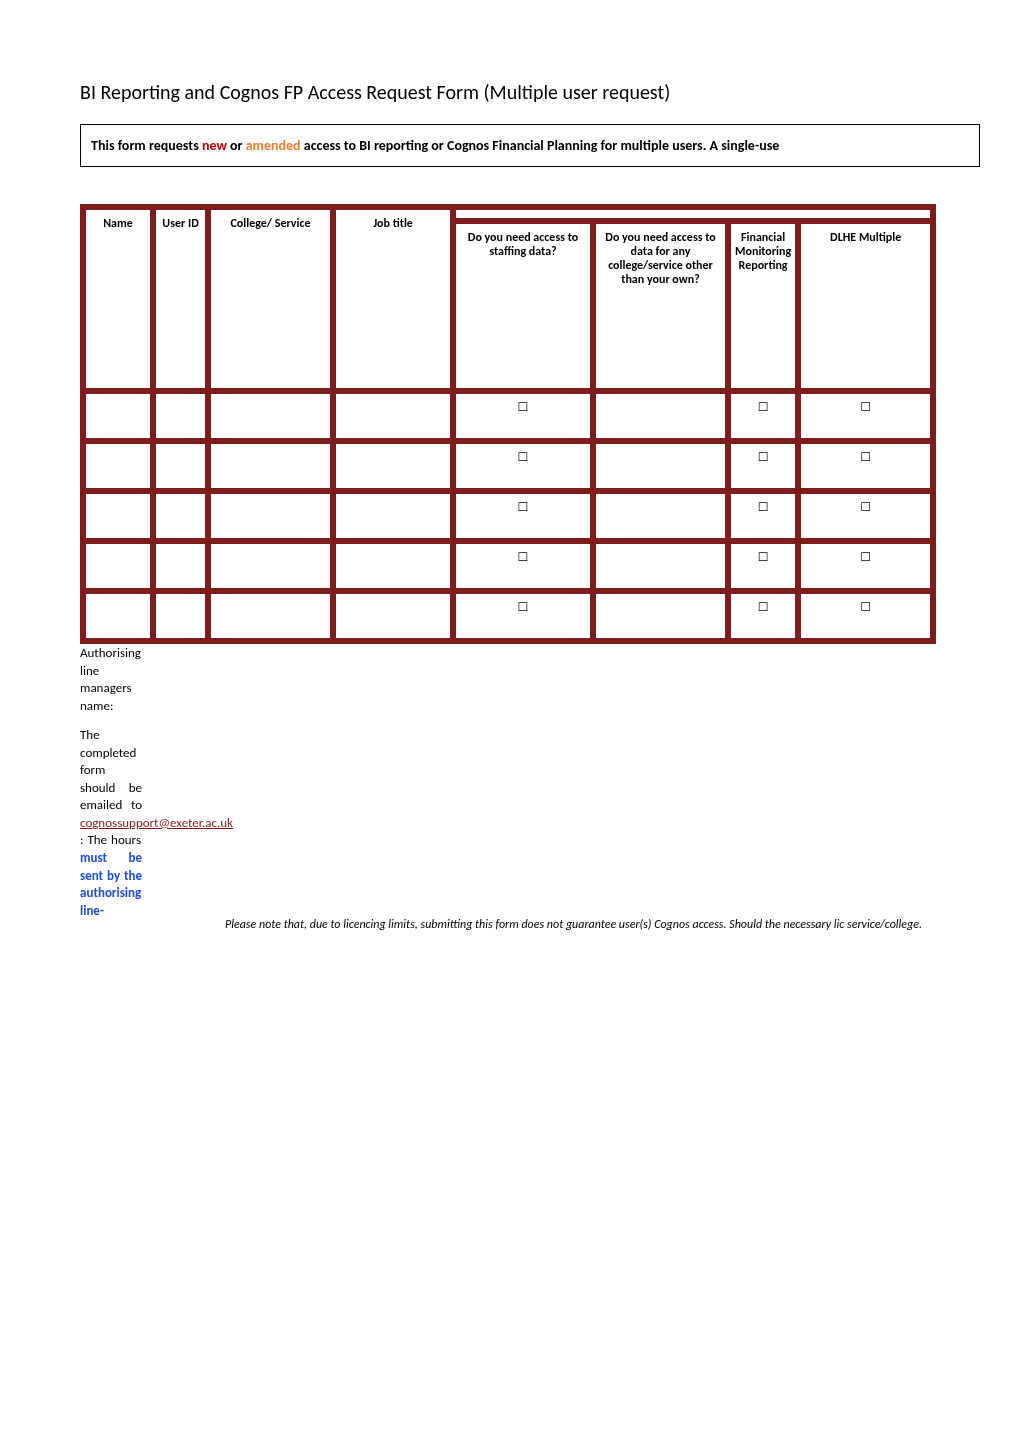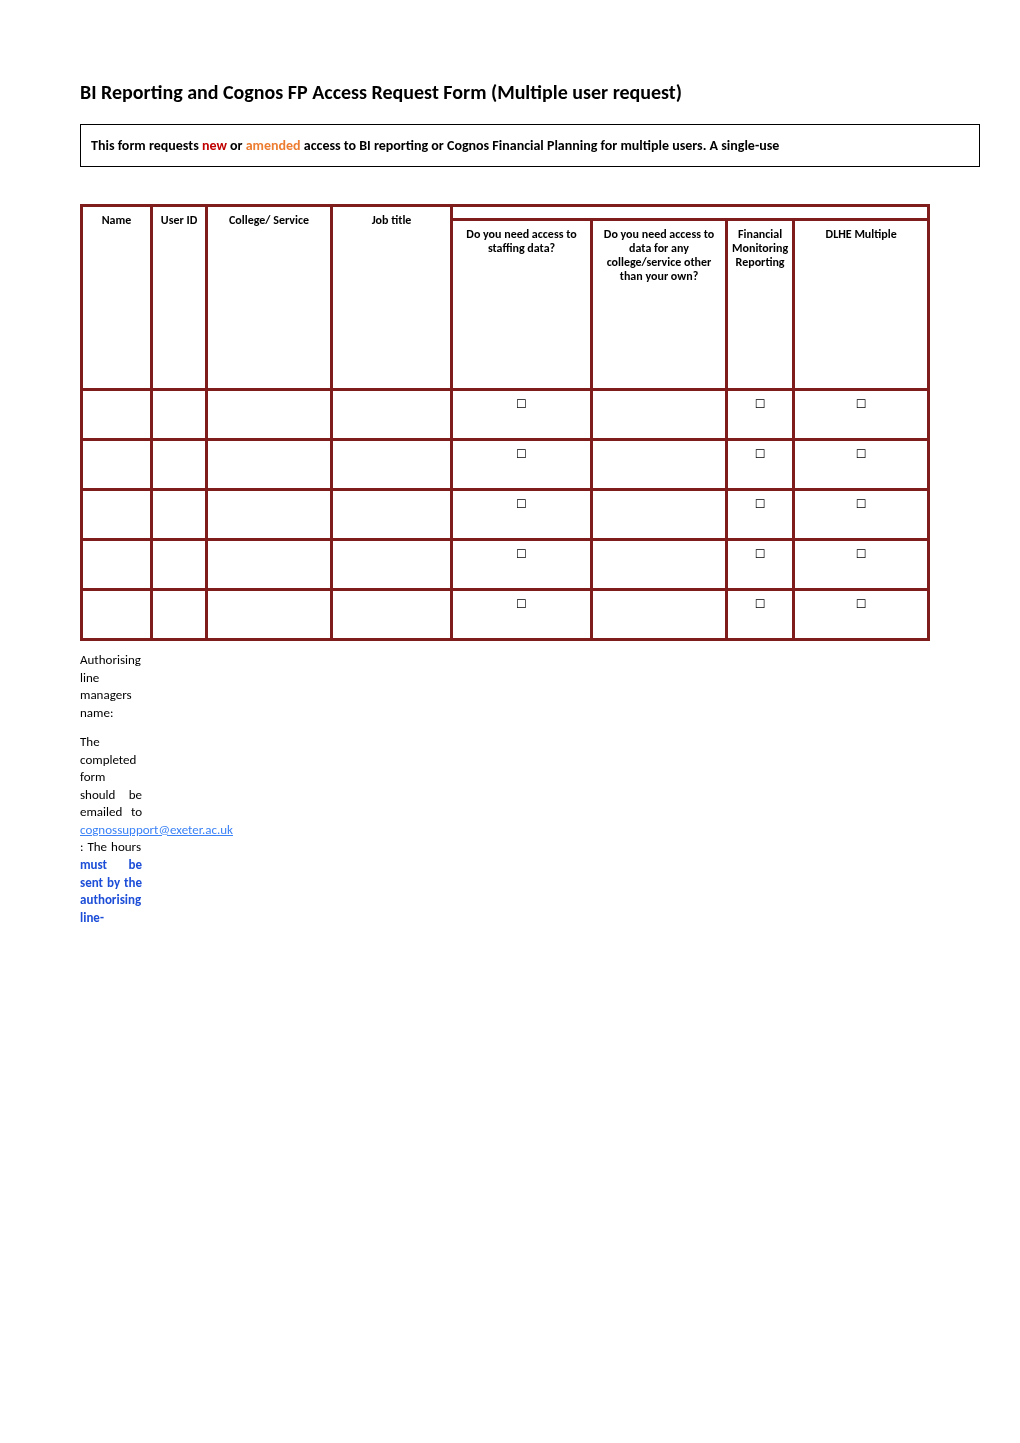--- a/index.html
+++ b/index.html
@@ -11,21 +11,21 @@
       color: #000;
     }
     .header-row {
       display: flex;
       justify-content: space-between;
       align-items: flex-start;
       margin-bottom: 20px;
     }
     .page-title {
       font-size: 20px;
-      font-weight: bold;
+      font-weight: normal;
       padding-top: 20px;
       text-align: center;
     }
     .logo {
       width: 140px;
       height: 50px;
       position: relative;
       overflow: hidden;
     }
     .logo svg { width: 100%; height: 100%; }
@@ -36,21 +36,21 @@
       font-size: 14px;
       font-weight: bold;
     }
     .intro-box .new { color: #c00000; font-weight: bold; }
     .intro-box .amended { color: #ed7d31; font-weight: bold; }
     table.form-table {
       border-collapse: collapse;
       table-layout: fixed;
     }
     table.form-table th, table.form-table td {
-      border: 3px solid #7f1d1d;
+      border: 6px solid #7f1d1d;
       padding: 6px 4px;
       font-size: 12px;
       vertical-align: top;
       text-align: center;
     }
     table.form-table th {
       font-weight: bold;
       background: #fff;
     }
     table.form-table .col-name { width: 70px; text-align: left; padding-left:6px;}
@@ -61,32 +61,31 @@
     table.form-table .col-other { width: 135px; }
     table.form-table .col-fmr { width: 65px; }
     table.form-table .col-dlhe { width: 135px; }
     .head-row-1 th { vertical-align: top; text-align: left; padding:6px;}
     .head-row-2 th { font-size: 11px; height: 170px; vertical-align: top; }
     .data-row td { height: 50px; vertical-align: middle; }
     .checkbox-cell { font-size: 18px; }
     .below-table {
       display: flex;
       align-items: flex-end;
-      margin-top: 10px;
       gap: 83px;
     }
     .left-col {
       width: 62px;
       font-size: 13px;
       text-align: justify;
       text-justify: inter-word;
       line-height: 1.35;
     }
     .left-col .para { margin-bottom: 12px; }
-    .left-col a { color: #3b82f6; text-decoration: underline; }
+    .left-col a { color: #7f1d1d; text-decoration: underline; }
     .left-col .must { font-weight: bold; color: #1d4ed8; }
     .right-col {
       flex: 1;
       font-size: 12px;
       padding-top: 2px;
     }
     .right-col .note1 { margin-bottom: 10px; }
     .right-col .note2 { font-style: italic; text-align: justify; }
     .fill-input {
       width: 100%;
@@ -189,14 +188,15 @@
 </table>
 
 <div class="below-table">
   <div class="left-col">
     <div class="para">Authorising line managers name:</div>
     <div class="para">
       <span>The completed form should be emailed to </span><a href="#">cognossupport@exeter.ac.uk</a><span> : The hours </span><span class="must">must be sent by the authorising line-</span>
     </div>
   </div>
   <div class="right-col">
+    <div class="note2">Please note that, due to licencing limits, submitting this form does not guarantee user(s) Cognos access. Should the necessary lic service/college.</div>
   </div>
 </div>
 
 </body></html>

